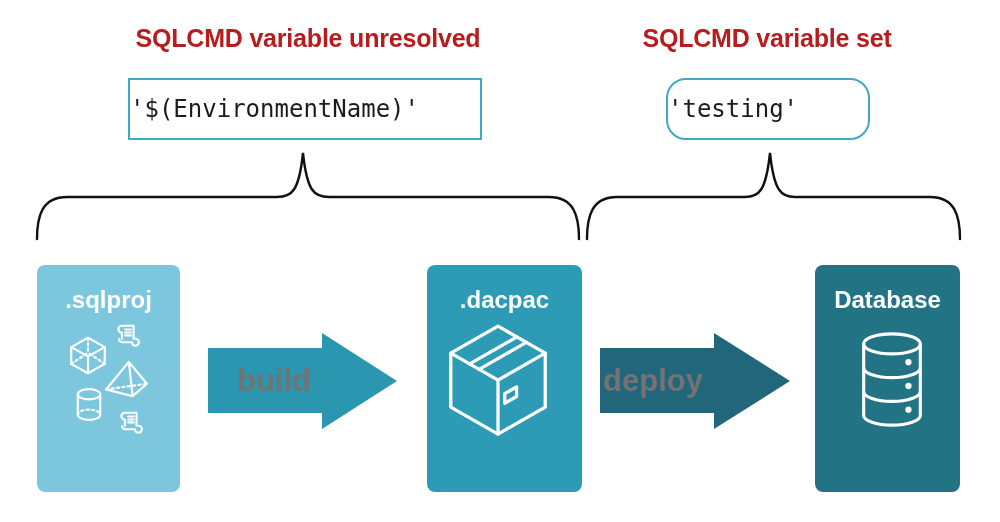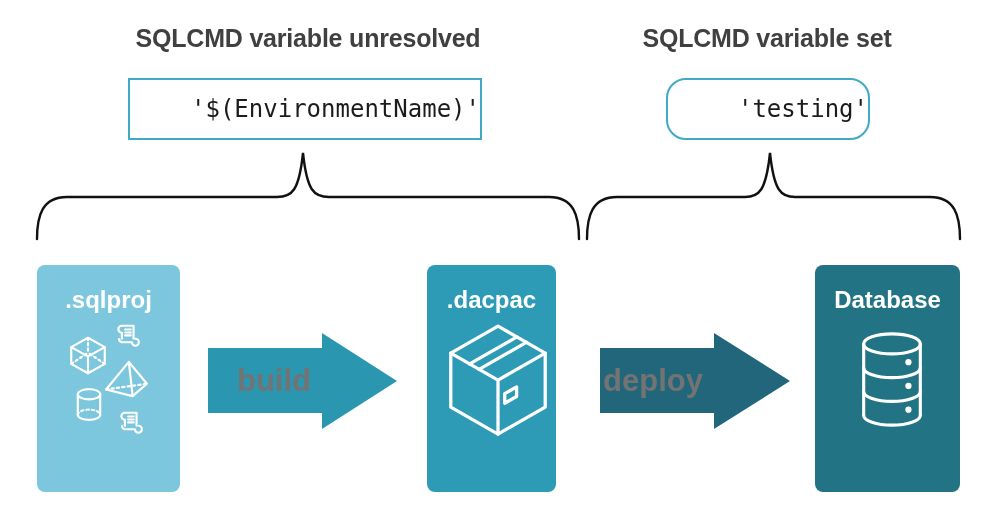--- a/index.html
+++ b/index.html
@@ -1,35 +1,35 @@
 <!DOCTYPE html>
 <html><head>
 <meta charset="utf-8">
 <style>
   html,body{margin:0;padding:0;background:#fff;}
   .canvas{position:relative;width:1000px;height:522px;background:#fff;overflow:hidden;
           font-family:"Liberation Sans",sans-serif;}
   .heading{position:absolute;top:24px;width:420px;text-align:center;
-           font-size:25px;font-weight:700;color:#404040;letter-spacing:-0.2px;}
+           font-size:25px;font-weight:700;color:#b91c1c;letter-spacing:-0.2px;}
   .h-left{left:98px;}
   .h-right{left:557px;}
   .codebox{position:absolute;top:78px;height:62px;border:2px solid #41a8c5;background:#fff;
-           display:flex;align-items:center;justify-content:flex-end;box-sizing:border-box;}
+           display:flex;align-items:center;justify-content:flex-start;box-sizing:border-box;}
   .cb-left{left:128px;width:354px;}
   .cb-right{left:666px;width:204px;border-radius:20px;}
   .code{font-family:"DejaVu Sans Mono",monospace;font-size:24px;color:#1b1b1b;white-space:pre;}
   .overlay{position:absolute;left:0;top:0;width:1000px;height:522px;pointer-events:none;}
   .brace{fill:none;stroke:#111;stroke-width:2.4;stroke-linecap:round;}
   .arrowlabel{position:absolute;top:352px;height:58px;display:flex;align-items:center;
               justify-content:center;font-size:31px;font-weight:700;color:#737373;}
   .al-build{left:208px;width:132px;}
   .al-deploy{left:580px;width:146px;}
   .node{position:absolute;top:265px;height:227px;border-radius:8px;}
   .n-sqlproj{left:37px;width:143px;}
-  .n-dacpac{left:427px;width:129px;}
+  .n-dacpac{left:427px;width:155px;}
   .n-database{left:815px;width:145px;}
   .nodelabel{position:absolute;top:21px;left:0;right:0;text-align:center;
              font-size:24px;font-weight:700;color:#fff;}
   .ic{position:absolute;}
   .ic path,.ic ellipse{fill:none;stroke:#fff;stroke-linecap:round;stroke-linejoin:round;}
   .ic-cube{left:31px;top:70px;width:40px;height:41px;}
   .ic-scroll1{left:75px;top:57px;width:31px;height:28px;}
   .ic-pyramid{left:66px;top:95px;width:46px;height:38px;}
   .ic-cylinder{left:38px;top:122px;width:28px;height:35px;}
   .ic-scroll2{left:78px;top:144px;width:31px;height:28px;}

